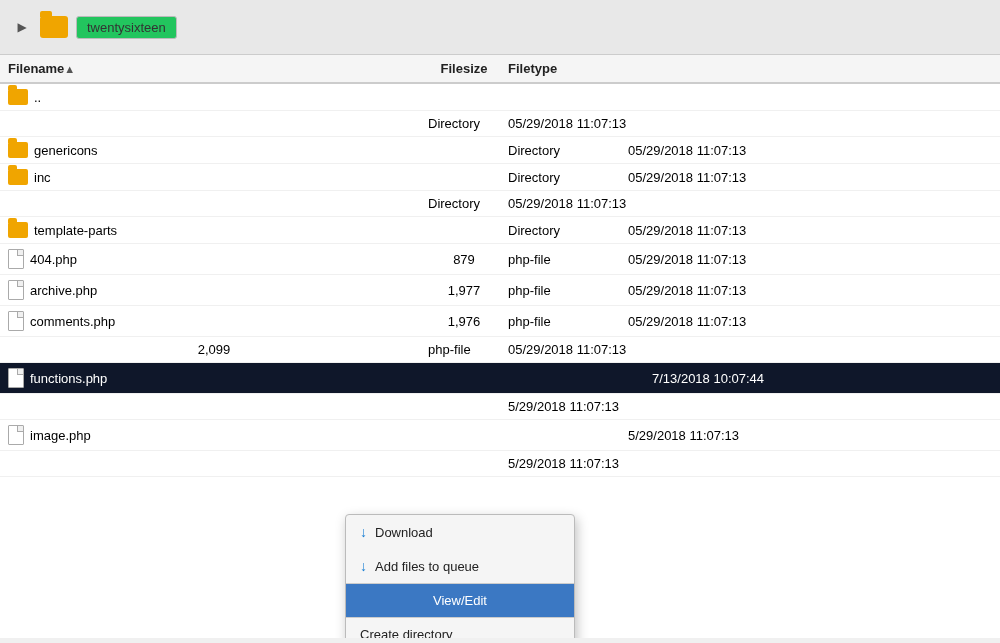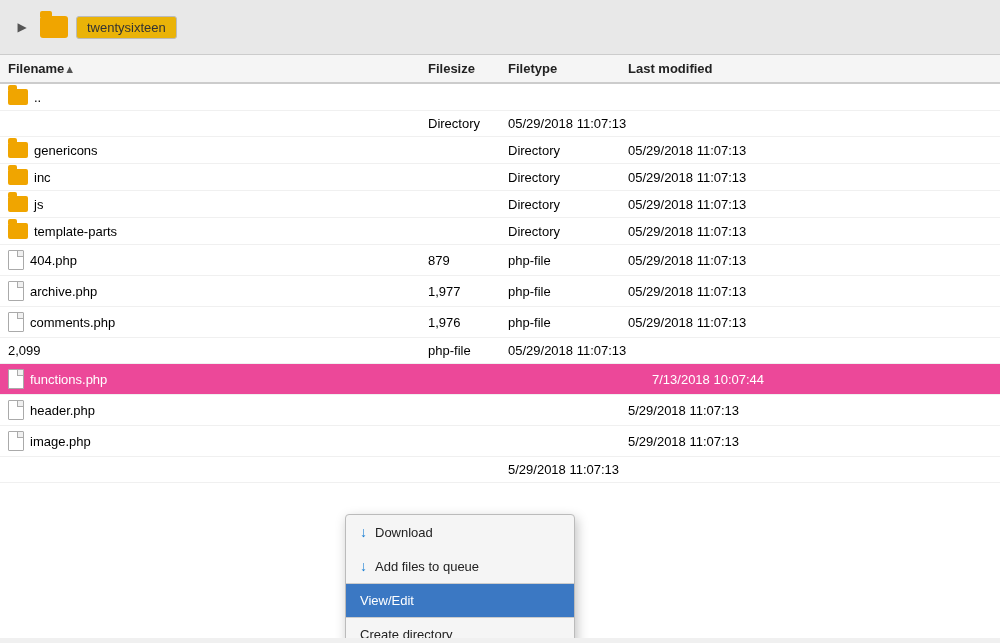--- a/index.html
+++ b/index.html
@@ -42,21 +42,21 @@
       content: '';
       position: absolute;
       top: -5px;
       left: 0;
       width: 12px;
       height: 6px;
       background: #f0a500;
       border-radius: 2px 2px 0 0;
     }
     .breadcrumb-label {
-      background: #eab308;
+      background: #22c55e;
       border: 1px solid #bbb;
       border-radius: 3px;
       padding: 3px 10px;
       font-size: 13px;
       color: #333;
     }
 
     
     .table-header {
       display: grid;
@@ -82,21 +82,21 @@
 
     .file-row {
       display: grid;
       grid-template-columns: 420px 80px 120px 1fr;
       padding: 5px 8px;
       align-items: center;
       border-bottom: 1px solid #f0f0f0;
       cursor: pointer;
     }
     .file-row.selected {
-      background: #ec4899;
+      background: #0f172a;
       color: #fff;
       gap: 8px;
     }
 
     .file-name-cell {
       display: flex;
       align-items: center;
       gap: 6px;
     }
 
@@ -142,21 +142,21 @@
       background: #f0f0f0;
     }
 
     
     .file-row.selected .file-icon {
       background: #fff;
       border-color: #aaa;
     }
 
     .col-size {
-      text-align: left;
+      text-align: center;
       padding-right: 8px;
     }
     .col-type {}
     .col-date {}
 
     
     .context-menu {
       position: absolute;
       top: 430px;
       left: 345px;
@@ -173,20 +173,21 @@
       display: flex;
       align-items: center;
       gap: 8px;
       cursor: pointer;
       font-size: 13px;
       color: #222;
     }
     .context-menu-item.highlighted {
       background: #3b78c3;
       color: #fff;
+      justify-content: center;
     }
     .context-menu-divider {
       height: 1px;
       background: #ccc;
     }
 
     .dl-icon {
       color: #1a7fd4;
       font-size: 14px;
       font-weight: bold;
@@ -204,21 +205,20 @@
   <div class="breadcrumb-label">twentysixteen</div>
 </div>
 
 <div class="table-header">
   <div class="col-filename">
     <span>Filename</span>
     <span style="color:#555;font-size:11px;">▲</span>
   </div>
   <div class="col-size">Filesize</div>
   <div>Filetype</div>
-  <div>Last modified</div>
 </div>
 
 <div class="file-list" id="file-list">
 <div class="file-row">
       <div class="file-name-cell">
         <div class="folder-icon"></div>
         <span class="dotdot">..</span>
       </div>
       <div class="col-size"></div>
       <div class="col-type"></div>
@@ -241,24 +241,20 @@
     <div class="file-row">
       <div class="file-name-cell">
         <div class="folder-icon"></div>
         <span>inc</span>
       </div>
       <div class="col-size"></div>
       <div class="col-type">Directory</div>
       <div class="col-date">05/29/2018 11:07:13</div>
     </div>
     <div class="file-row">
-      <div class="file-name-cell">
-        <div class="folder-icon"></div>
-        <span>js</span>
-      </div>
       <div class="col-size"></div>
       <div class="col-type">Directory</div>
       <div class="col-date">05/29/2018 11:07:13</div>
     </div>
     <div class="file-row">
       <div class="file-name-cell">
         <div class="folder-icon"></div>
         <span>template-parts</span>
       </div>
       <div class="col-size"></div>
@@ -300,24 +296,20 @@
     <div class="file-row selected">
       <div class="file-name-cell">
         <div class="file-icon"></div>
         <span>functions.php</span>
       </div>
       <div class="col-size"></div>
       <div class="col-type"></div>
       <div class="col-date">7/13/2018 10:07:44</div>
     </div>
     <div class="file-row">
-      <div class="file-name-cell">
-        <div class="file-icon"></div>
-        <span>header.php</span>
-      </div>
       <div class="col-size"></div>
       <div class="col-type"></div>
       <div class="col-date">5/29/2018 11:07:13</div>
     </div>
     <div class="file-row">
       <div class="file-name-cell">
         <div class="file-icon"></div>
         <span>image.php</span>
       </div>
       <div class="col-size"></div>

